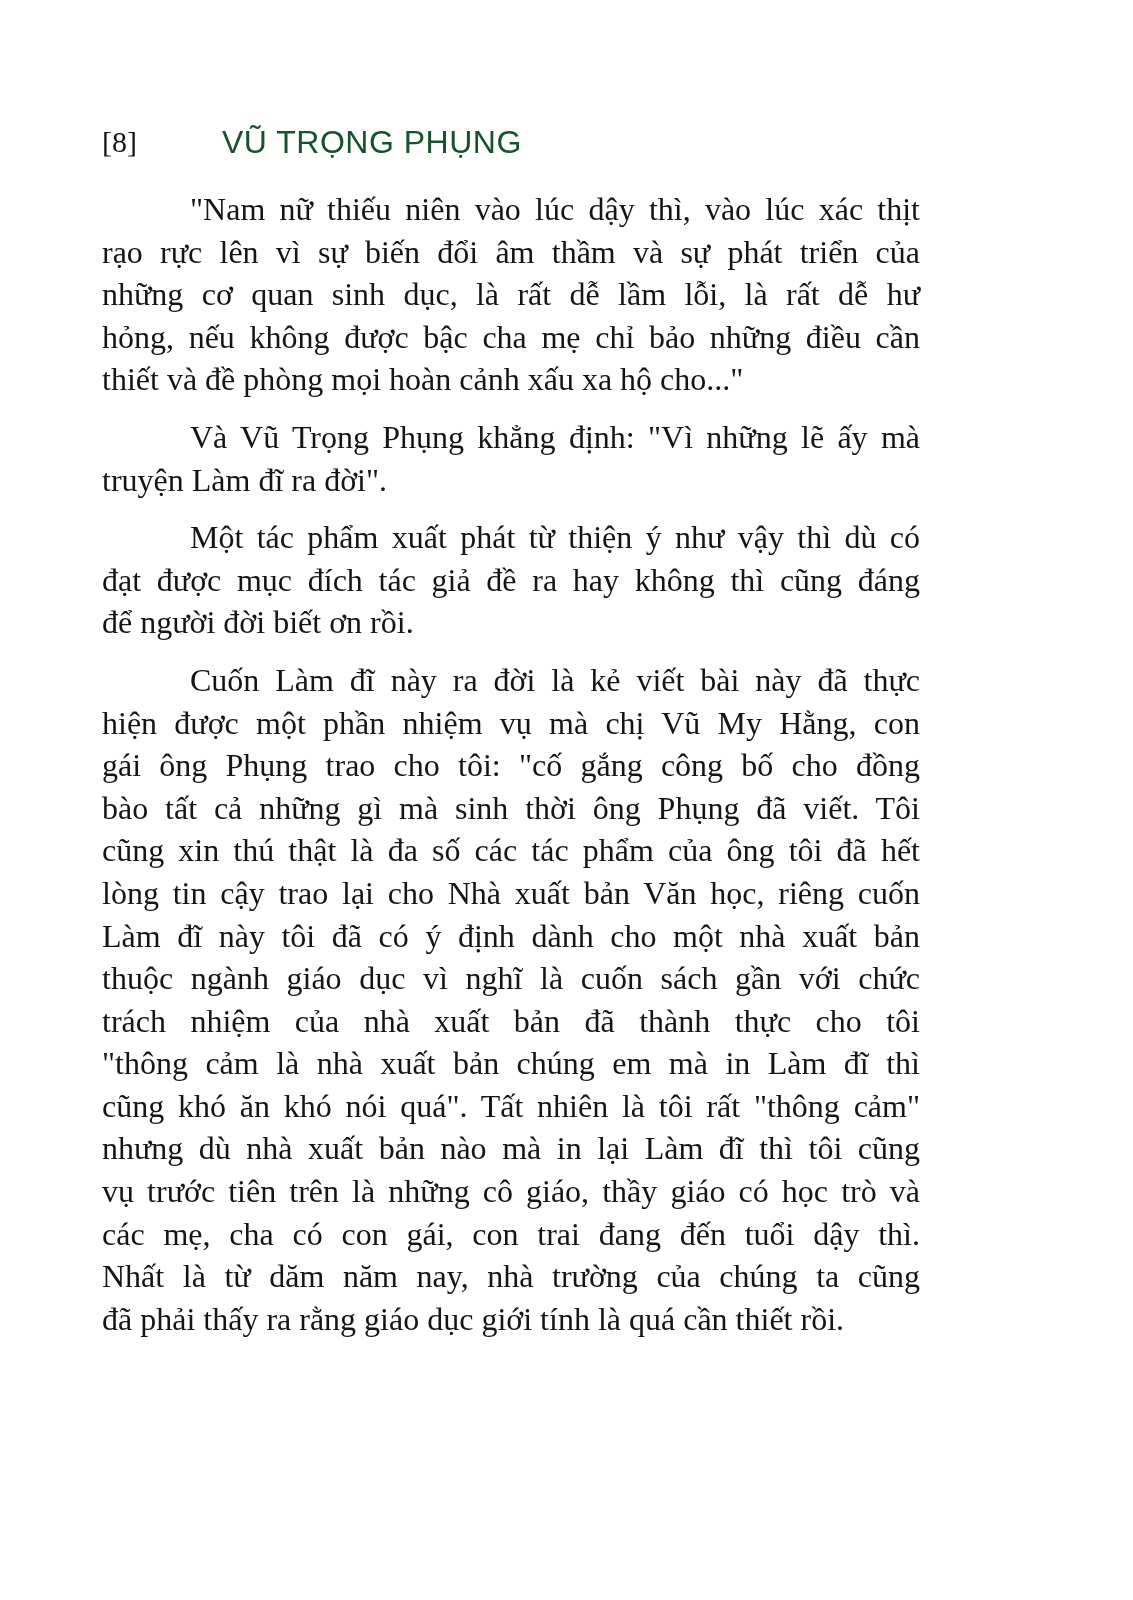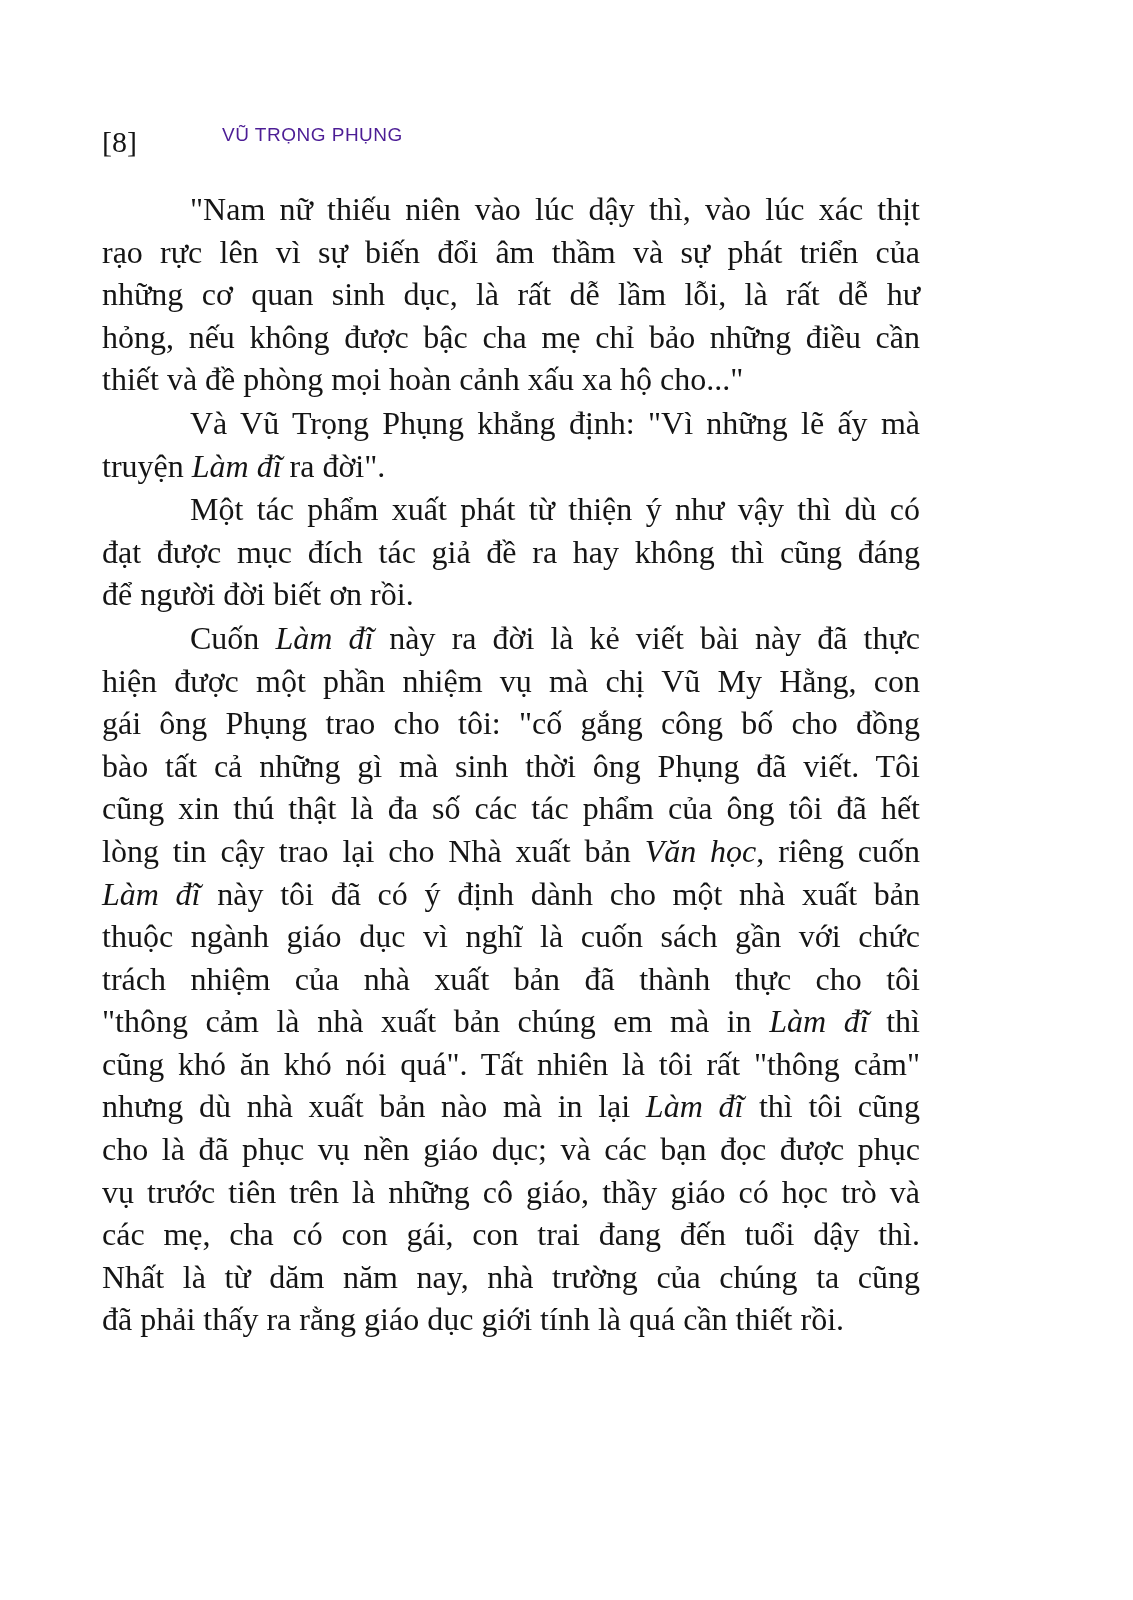--- a/index.html
+++ b/index.html
@@ -28,50 +28,49 @@
     top: 1px;
     font-family: "Liberation Serif", serif;
     font-size: 30px;
     color: #141414;
   }
   .running-title {
     position: absolute;
     left: 222px;
     top: 0;
     font-family: "Liberation Sans", sans-serif;
-    font-size: 19px;
+    font-size: 32px;
     letter-spacing: 0.5px;
-    color: #4c1d95;
+    color: #14532d;
   }
   .body-text {
     position: absolute;
     left: 102px;
     top: 188px;
     width: 818px;
     font-family: "Liberation Serif", serif;
     font-size: 32px;
     line-height: 42.6px;
     color: #151515;
   }
   .para + .para {
-    margin-top: 1px;
+    margin-top: 15px;
   }
   .line {
     text-align: justify;
     text-align-last: justify;
   }
   .line.last {
     text-align: right;
     text-align-last: left;
   }
   .line.indent {
     text-indent: 88px;
   }
   .it {
-    font-style: italic;
   }
 </style>
 </head>
 <body>
 
 <div class="page">
   <header class="page-header">
     <span class="page-number">[8]</span>
     <span class="running-title">VŨ TRỌNG PHỤNG</span>
   </header>
@@ -99,20 +98,19 @@
         <div class="line"><span class="">gái ông Phụng trao cho tôi: "cố gắng công bố cho đồng</span></div>
         <div class="line"><span class="">bào tất cả những gì mà sinh thời ông Phụng đã viết. Tôi</span></div>
         <div class="line"><span class="">cũng xin thú thật là đa số các tác phẩm của ông tôi đã hết</span></div>
         <div class="line"><span class="">lòng tin cậy trao lại cho Nhà xuất bản </span><span class="it">Văn học</span><span class="">, riêng cuốn</span></div>
         <div class="line"><span class="it">Làm đĩ</span><span class=""> này tôi đã có ý định dành cho một nhà xuất bản</span></div>
         <div class="line"><span class="">thuộc ngành giáo dục vì nghĩ là cuốn sách gần với chức</span></div>
         <div class="line"><span class="">trách nhiệm của nhà xuất bản đã thành thực cho tôi</span></div>
         <div class="line"><span class="">"thông cảm là nhà xuất bản chúng em mà in </span><span class="it">Làm đĩ</span><span class=""> thì</span></div>
         <div class="line"><span class="">cũng khó ăn khó nói quá". Tất nhiên là tôi rất "thông cảm"</span></div>
         <div class="line"><span class="">nhưng dù nhà xuất bản nào mà in lại </span><span class="it">Làm đĩ</span><span class=""> thì tôi cũng</span></div>
-        <div class="line"><span class="">cho là đã phục vụ nền giáo dục; và các bạn đọc được phục</span></div>
         <div class="line"><span class="">vụ trước tiên trên là những cô giáo, thầy giáo có học trò và</span></div>
         <div class="line"><span class="">các mẹ, cha có con gái, con trai đang đến tuổi dậy thì.</span></div>
         <div class="line"><span class="">Nhất là từ dăm năm nay, nhà trường của chúng ta cũng</span></div>
         <div class="line last"><span class="">đã phải thấy ra rằng giáo dục giới tính là quá cần thiết rồi.</span></div>
       </div>
     </main>
 </div>
 
 </body></html>

